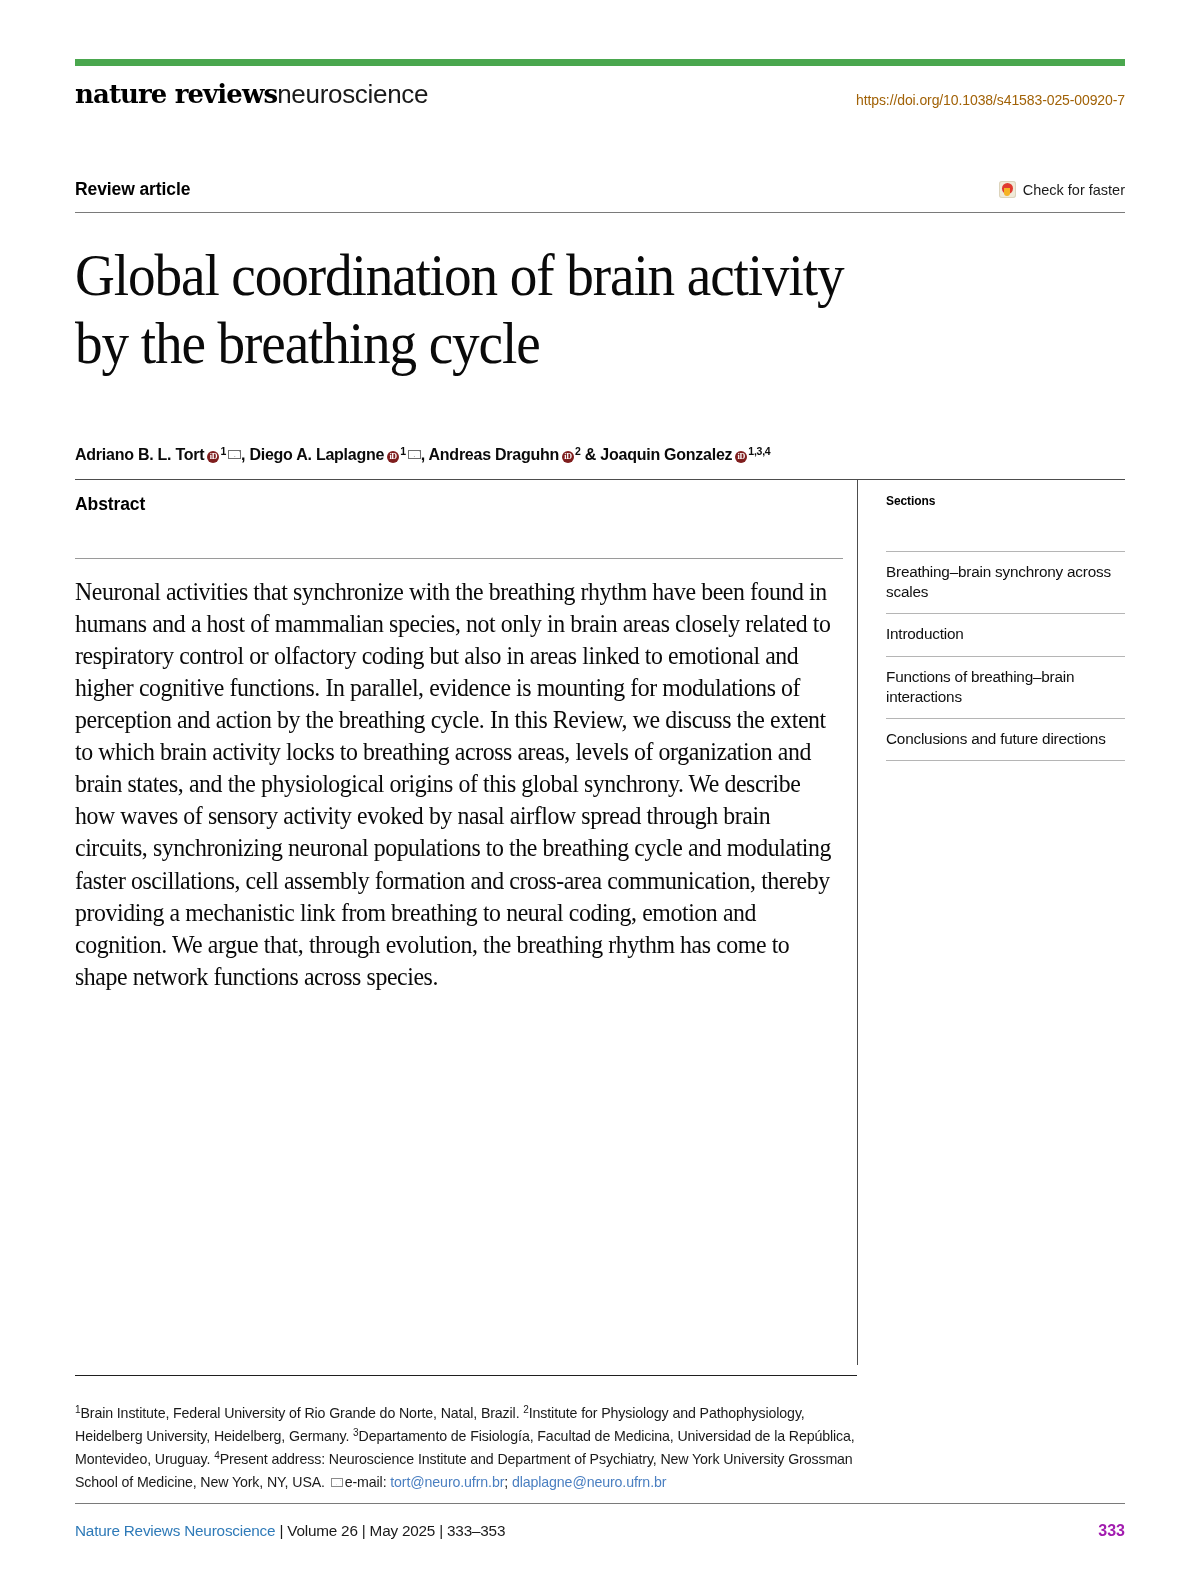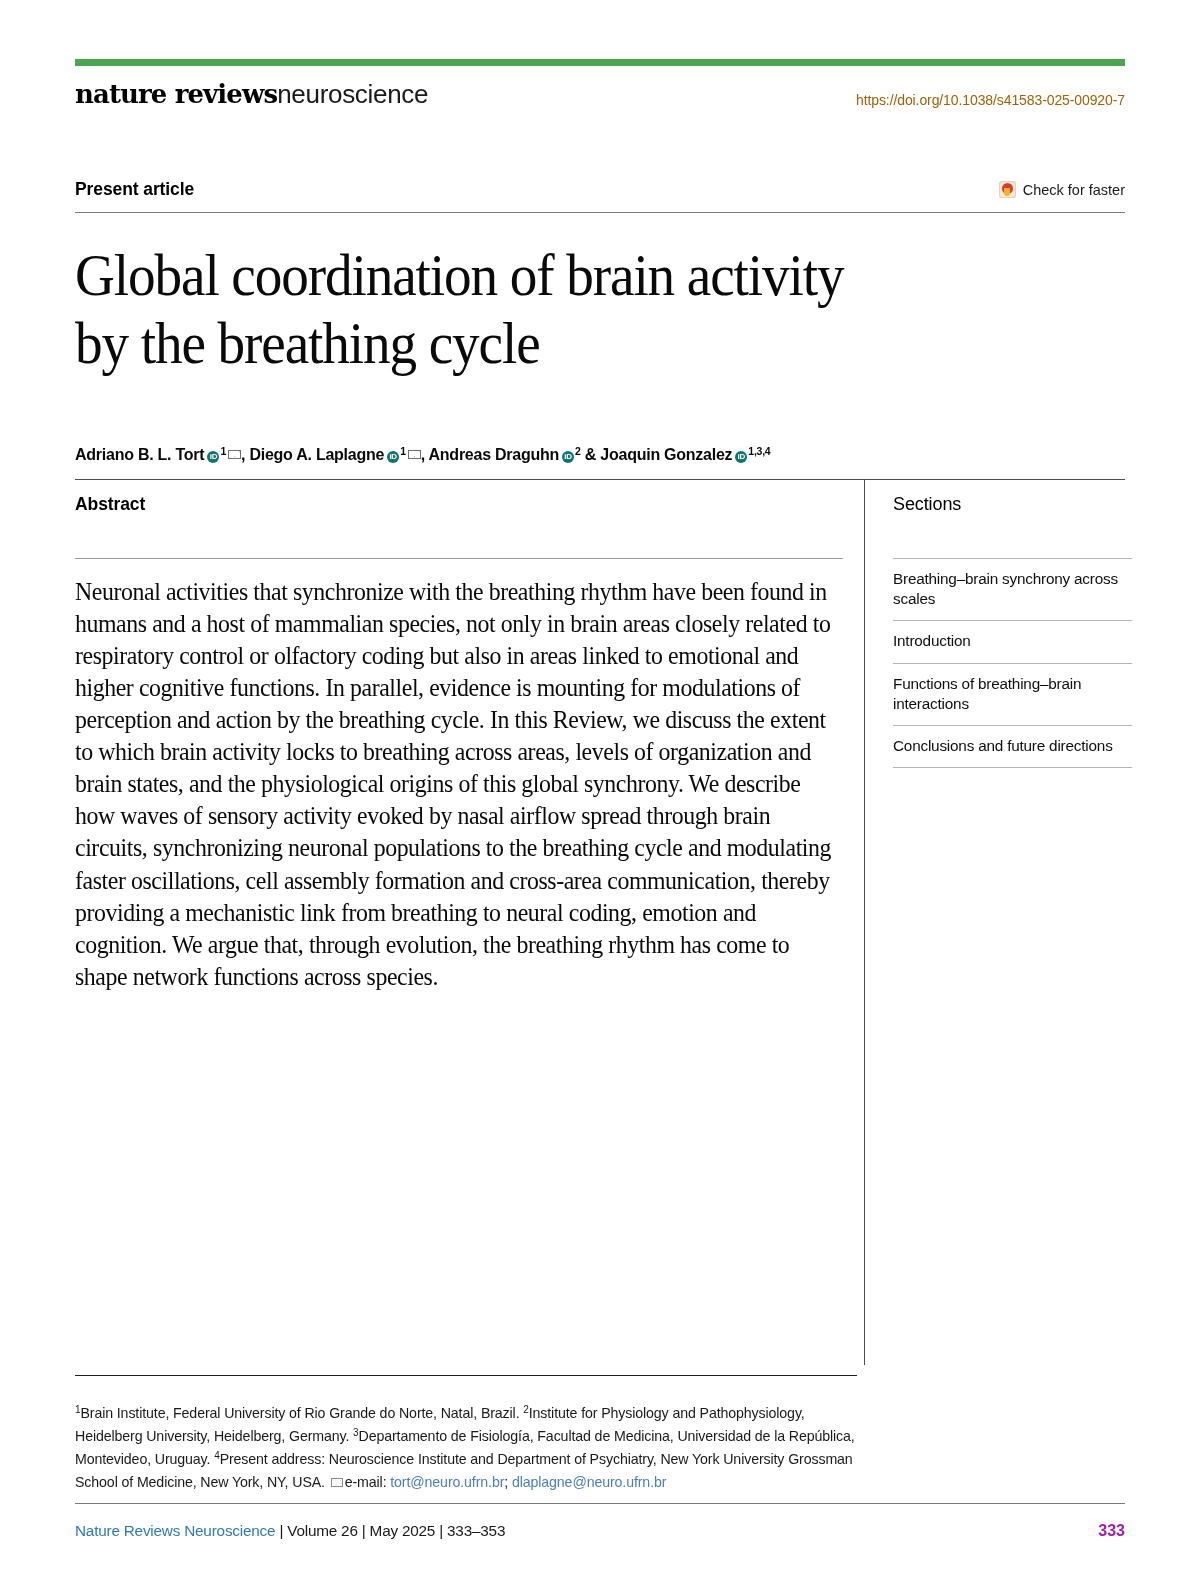--- a/index.html
+++ b/index.html
@@ -144,29 +144,29 @@
     font-size: 16px;
     font-weight: bold;
     letter-spacing: -0.25px;
     line-height: 1.3;
     color: #0a0a0a;
   }
   .orcid {
     display: inline-block;
     width: 12px; height: 12px;
     border-radius: 50%;
-    background: #0f766e;
+    background: #7f1d1d;
     color: #ffffff;
     font-size: 8px;
     font-weight: bold;
     line-height: 12px;
     text-align: center;
     vertical-align: 1px;
     margin: 0 1px 0 3px;
-    font-family: Liberation Sans, sans-serif;
+    font-family: Liberation Serif, serif;
   }
   .sup {
     font-size: 10.5px;
     vertical-align: 5px;
     font-weight: bold;
   }
   .env {
     display: inline-block;
     width: 13px; height: 9.5px;
     border: 1px solid #6f6f6f;
@@ -196,21 +196,20 @@
     background: #4d4d4d;
     margin-top: 13px;
   }
 
   
   .body-cols {
     display: flex;
     width: 1050px;
     margin-top: 0;
     position: relative;
-    gap: 7px;
   }
   .col-main {
     width: 782px;
     flex: 0 0 782px;
     padding-right: 0;
     box-sizing: border-box;
   }
   .col-side {
     width: 268px;
     flex: 0 0 268px;
@@ -238,22 +237,22 @@
     font-family: "Liberation Serif", serif;
     font-size: 24.2px;
     line-height: 1.325;
     letter-spacing: -0.42px;
     color: #0a0a0a;
     transform: scaleX(0.985);
     transform-origin: left top;
   }
 
   .sections-heading {
-    font-size: 18px;
-    font-weight: normal;
+    font-size: 12px;
+    font-weight: bold;
     margin-top: 14px;
     letter-spacing: -0.1px;
   }
   .sections-list {
     margin-top: 43px;
   }
   .section-item {
     font-size: 15.3px;
     line-height: 1.32;
     letter-spacing: -0.2px;
@@ -353,21 +352,21 @@
   <div class="green-rule"></div>
 
   <div class="masthead-row">
     <div class="masthead-logo">
       <span class="nr">nature reviews</span><span class="nsci">neuroscience</span>
     </div>
     <a class="doi-link" href="#">https://doi.org/10.1038/s41583-025-00920-7</a>
   </div>
 
   <div class="type-row">
-    <div class="article-type">Present article</div>
+    <div class="article-type">Review article</div>
     <div class="updates">
       <span class="crossmark"></span>
       <span>Check for faster</span>
     </div>
   </div>
 
   <div class="hr-thin"></div>
 
   <h1 class="title">Global coordination of brain activity by the breathing cycle</h1>
 

